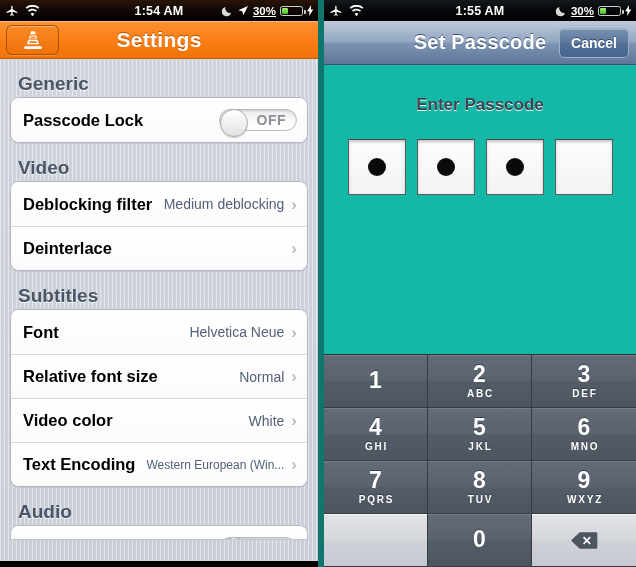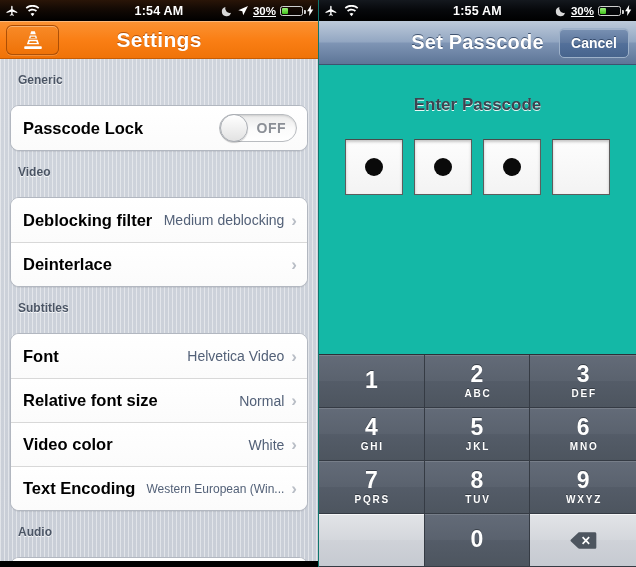--- a/index.html
+++ b/index.html
@@ -1,21 +1,21 @@
 <!DOCTYPE html>
 <html><head>
 <meta charset="utf-8">
 <style>
   * { margin:0; padding:0; box-sizing:border-box; }
   html,body{ width:636px; height:567px; overflow:hidden; background:#000;
     font-family:"Liberation Sans", sans-serif; -webkit-font-smoothing:antialiased; }
   .screen{ position:relative; width:636px; height:567px; display:flex; }
 
   .pane{ position:relative; width:318px; height:567px; overflow:hidden; }
-  .pane.right{ border-left:1px solid #0f766e; }
+  .pane.right{ border-left:6px solid #0f766e; }
 
   
   .statusbar{ position:relative; height:21px; width:100%;
     background:linear-gradient(#2a1508,#140a04 42%,#000 100%);
     display:flex; align-items:center; color:#fff; font-size:12px; font-weight:bold; }
   .pane.right .statusbar{ background:linear-gradient(#14181e,#07090c 45%,#000 100%); }
   .sb-left{ display:flex; align-items:center; gap:6px; padding-left:5px; }
   .sb-center{ position:absolute; left:0; right:0; text-align:center; font-size:12.5px;
     letter-spacing:.2px; font-weight:bold; }
   .sb-right{ margin-left:auto; display:flex; align-items:center; gap:4px; padding-right:4px;text-decoration:underline; }
@@ -56,33 +56,33 @@
     border:1px solid #9db1c9;
     box-shadow:inset 0 1px 0 rgba(255,255,255,.3);
     text-shadow:0 -1px 0 rgba(35,55,85,.75); }
 
   
   .settings-body{ height:502px; overflow:hidden;
     background:
       repeating-linear-gradient(90deg, rgba(255,255,255,.45) 0 1px, rgba(0,0,0,0) 1px 4px),
       linear-gradient(#cfd4dc,#c9ced7);
     padding:0 10px; }
-  .sect-hdr{ font-size:12px; font-weight:bold; color:#4b5565;
-    text-shadow:0 1px 0 rgba(255,255,255,.8); padding:14px 8px 18px 8px; }
+  .sect-hdr{ font-size:19px; font-weight:bold; color:#4b5565;
+    text-shadow:0 1px 0 rgba(255,255,255,.8); padding:14px 8px 2px 8px; }
   .group{ background:#fff; border-radius:9px; border:1px solid #b2b7c0;
     box-shadow:0 1px 1px rgba(0,0,0,.07); overflow:hidden; }
   .row{ display:flex; align-items:center; height:44px; padding:0 10px 0 12px;
     border-top:1px solid #d8d8d8; background:linear-gradient(#ffffff,#fbfbfb); }
   .row:first-child{ border-top:none; }
   .row-label{ font-size:16.5px; font-weight:bold; color:#000; white-space:nowrap; }
   .row-value{ margin-left:auto; font-size:14px; color:#536178; padding-left:6px;
     white-space:nowrap; overflow:hidden; text-overflow:ellipsis; }
   .row-value.sm{ font-size:12px; }
   .chev{ margin-left:7px; color:#b9bec6; font-size:17px; font-weight:bold; line-height:1; }
-  .switch{ margin-left:auto; width:78px; height:28px; border-radius:15px;
+  .switch{ margin-left:auto; width:78px; height:22px; border-radius:15px;
     background:linear-gradient(#e9e9e9,#fbfbfb 55%,#ffffff);
     border:1px solid #b9bcc0; position:relative;
     box-shadow:inset 0 1px 2px rgba(0,0,0,.12); display:flex; align-items:center; }
   .switch .lbl{ margin-left:auto; margin-right:10px; font-size:14px; font-weight:bold;
     color:#8b8f96; letter-spacing:.5px; }
   .knob{ position:absolute; left:0px; top:-1px; width:28px; height:28px; border-radius:50%;
     background:linear-gradient(#ffffff,#e2e2e2); border:1px solid #a9adb3;
     box-shadow:0 1px 1px rgba(0,0,0,.2); }
   .group.clipped{ border-bottom:none; border-radius:9px 9px 0 0; height:14px; }
   .group.clipped .row{ height:44px; }
@@ -201,21 +201,21 @@
           <span class="row-label">Deinterlace</span>
           <span class="row-value"></span>
           <span class="chev">›</span>
         </div>
       </div>
 
       <div class="sect-hdr">Subtitles</div>
       <div class="group">
         <div class="row">
           <span class="row-label">Font</span>
-          <span class="row-value">Helvetica Video</span>
+          <span class="row-value">Helvetica Neue</span>
           <span class="chev">›</span>
         </div>
         <div class="row">
           <span class="row-label">Relative font size</span>
           <span class="row-value">Normal</span>
           <span class="chev">›</span>
         </div>
         <div class="row">
           <span class="row-label">Video color</span>
           <span class="row-value">White</span>

